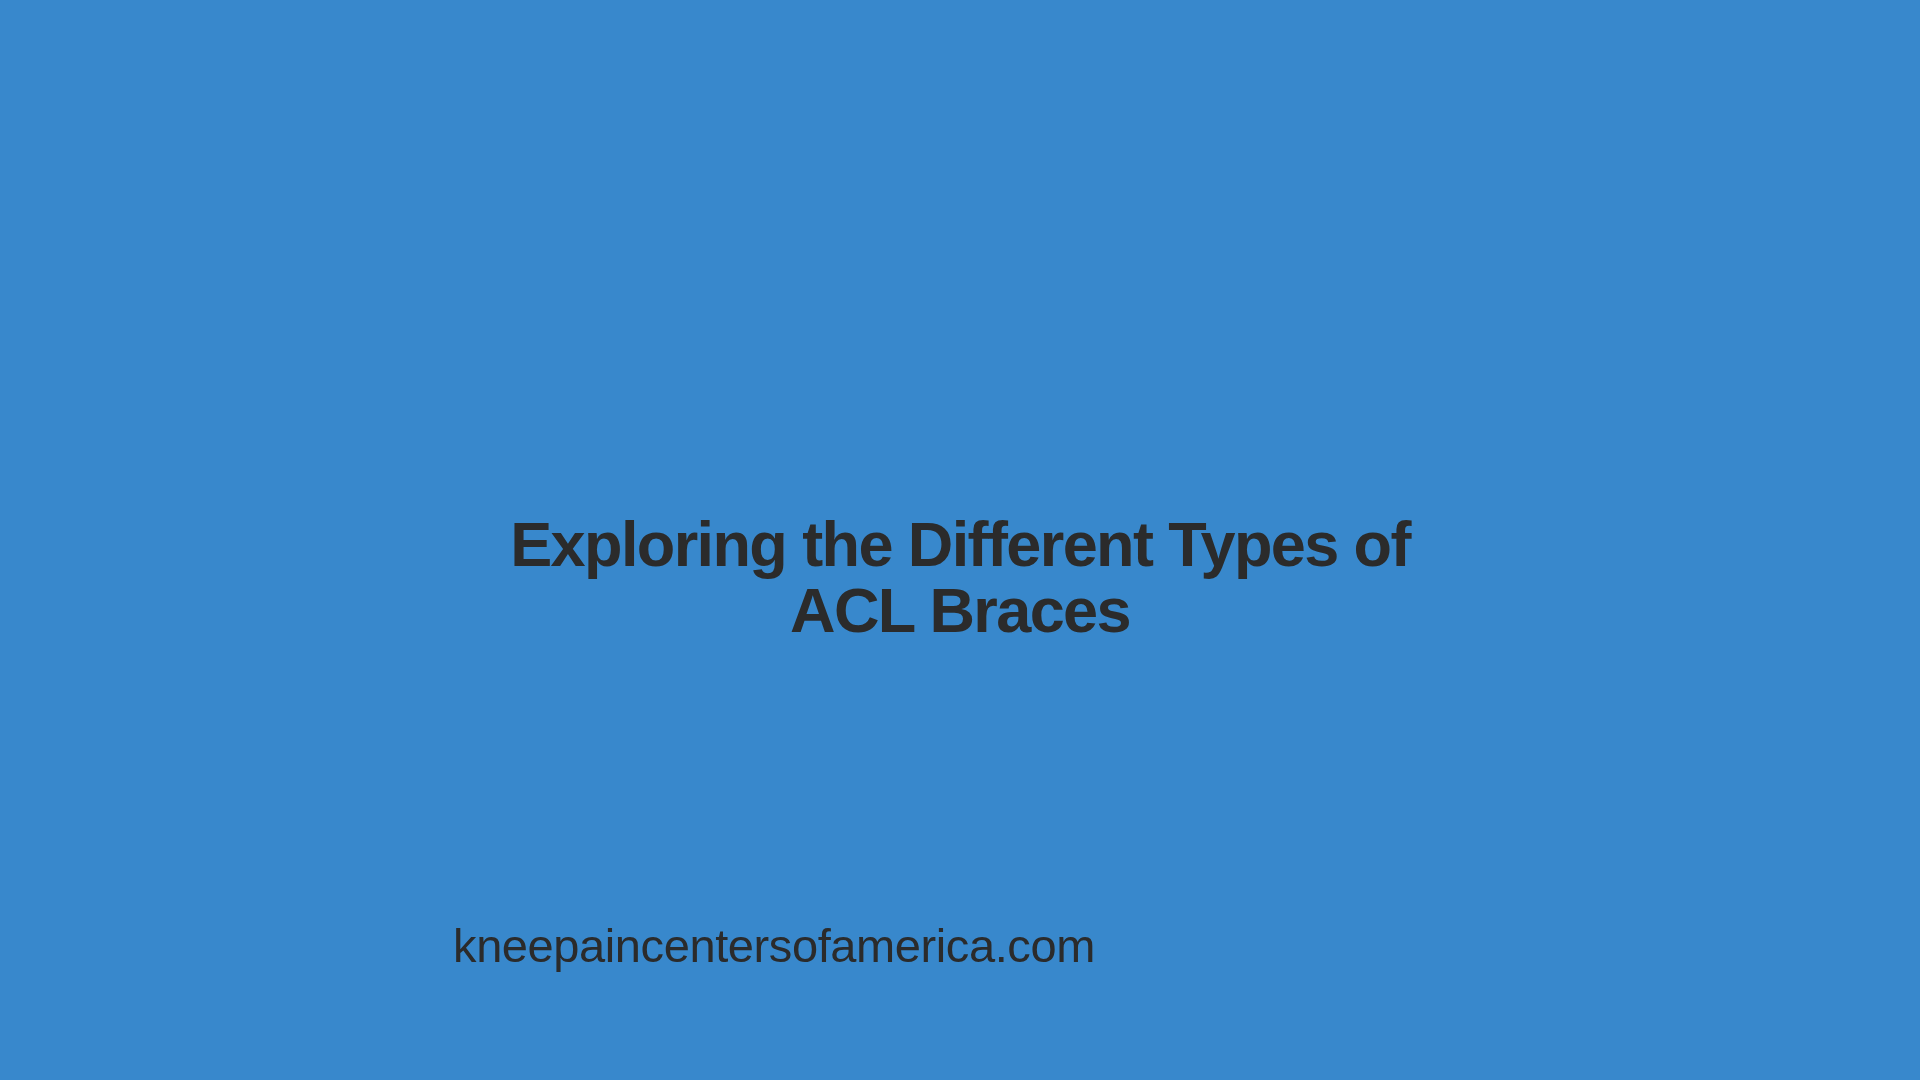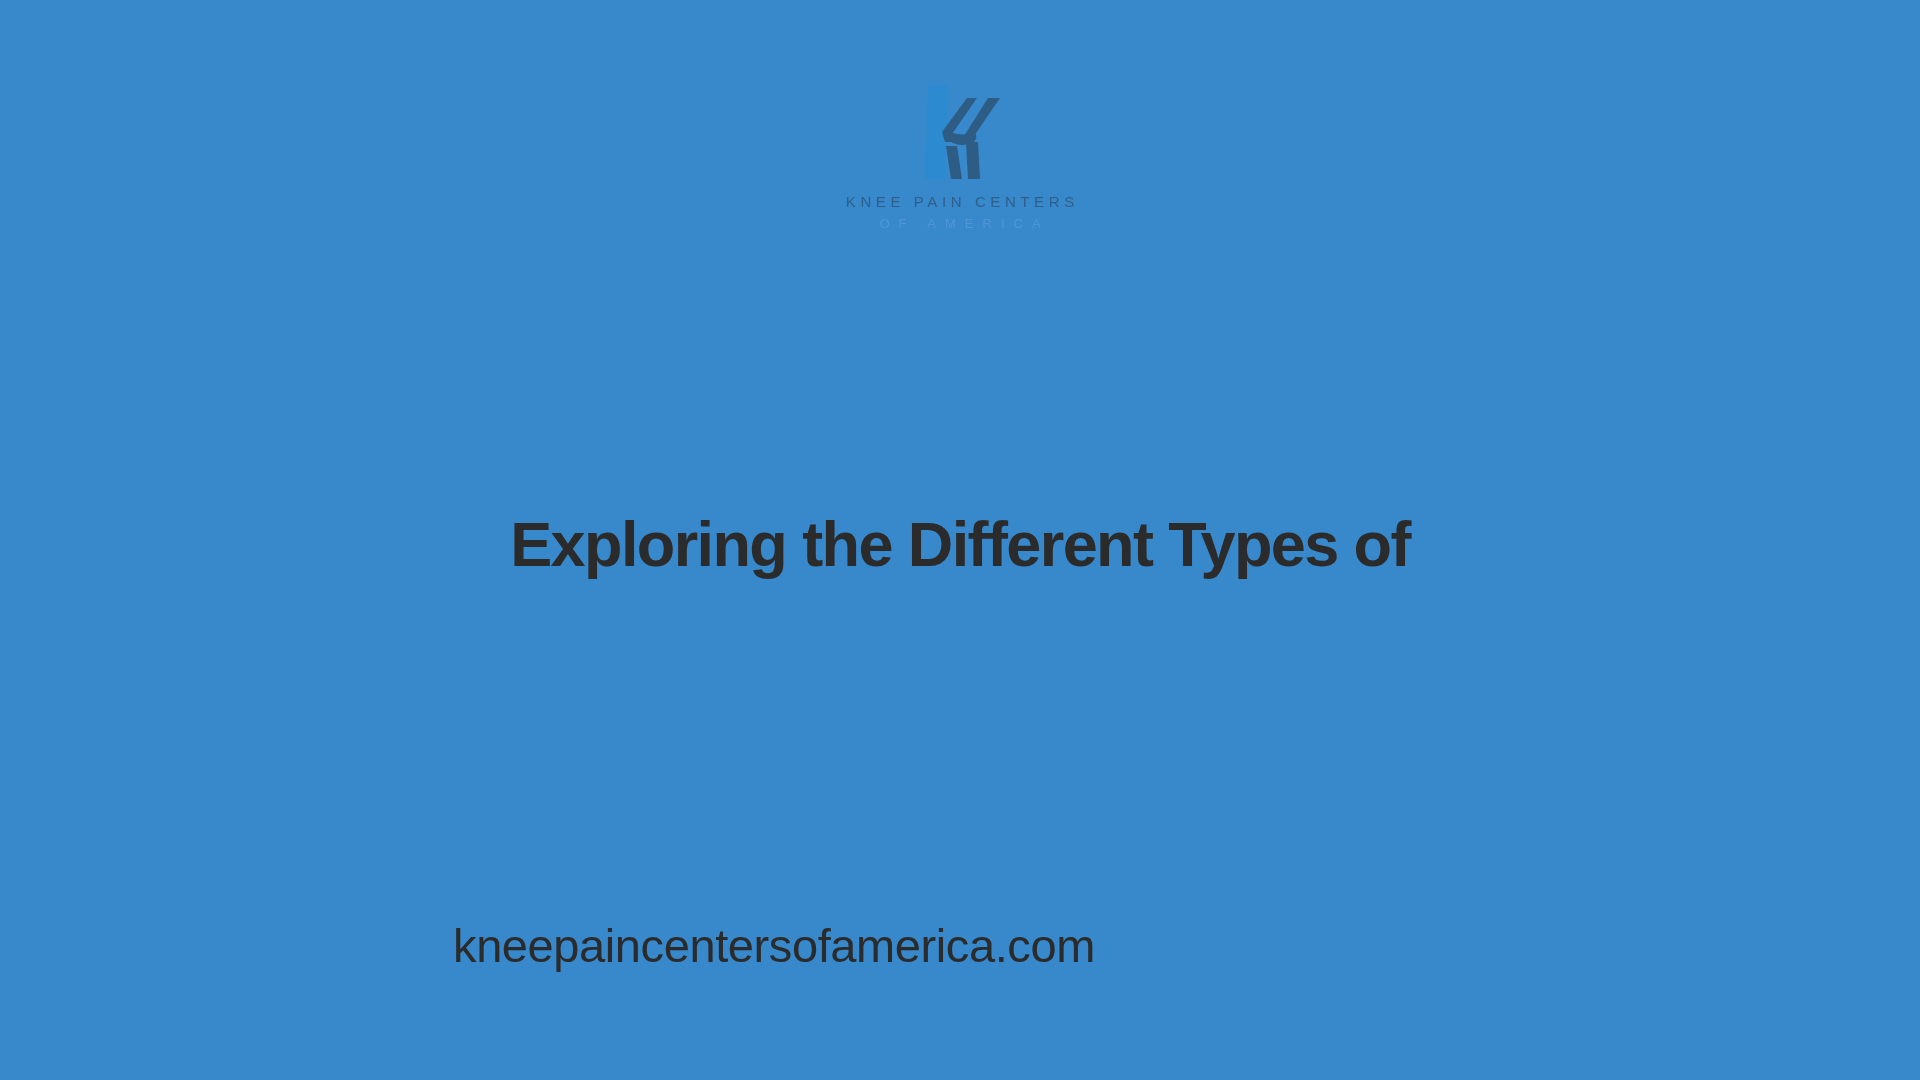--- a/index.html
+++ b/index.html
@@ -101,41 +101,21 @@
     letter-spacing: -0.4px;
     line-height: 1.1;
     color: #2b2b2b;
   }
 </style>
 </head>
 <body>
 
 <div id="slide">
 
-  <div class="brand">
-
-    <svg class="brand-mark" viewBox="0 0 96 100" xmlns="http://www.w3.org/2000/svg">
-
-      <path d="M16 3 L36 3 L33 97 L13 97 Z" fill="#2c8bd0"></path>
-
-      <path d="M55 16 L65 16 L40 52 L42 60 L33 60 L30 50 Z" fill="#2d5d85"></path>
-
-      <path d="M34 64 L45 64 L50 97 L39 97 Z" fill="#2d5d85"></path>
-
-      <path d="M76 16 L88 16 L62 54 L52 54 Z" fill="#2d5d85"></path>
-
-      <path d="M54 60 L66 60 L68 97 L56 97 Z" fill="#2d5d85"></path>
-
-      <path d="M38 50 Q34 57 41 61 Q50 65 60 61 Q67 57 63 50 Q52 55 38 50 Z" fill="#2d5d85"></path>
-    </svg>
-
-    <div class="brand-wordmark">KNEE PAIN CENTERS</div>
-
-    <div class="brand-subwordmark">OF AMERICA</div>
-  </div>
 
   <h1 class="headline">
     <span class="headline-line">Exploring the Different Types of</span>
+    <span class="headline-line">ACL Braces</span>
   </h1>
 
   <div class="footer-url">kneepaincentersofamerica.com</div>
 
 </div>
 
 </body></html>

